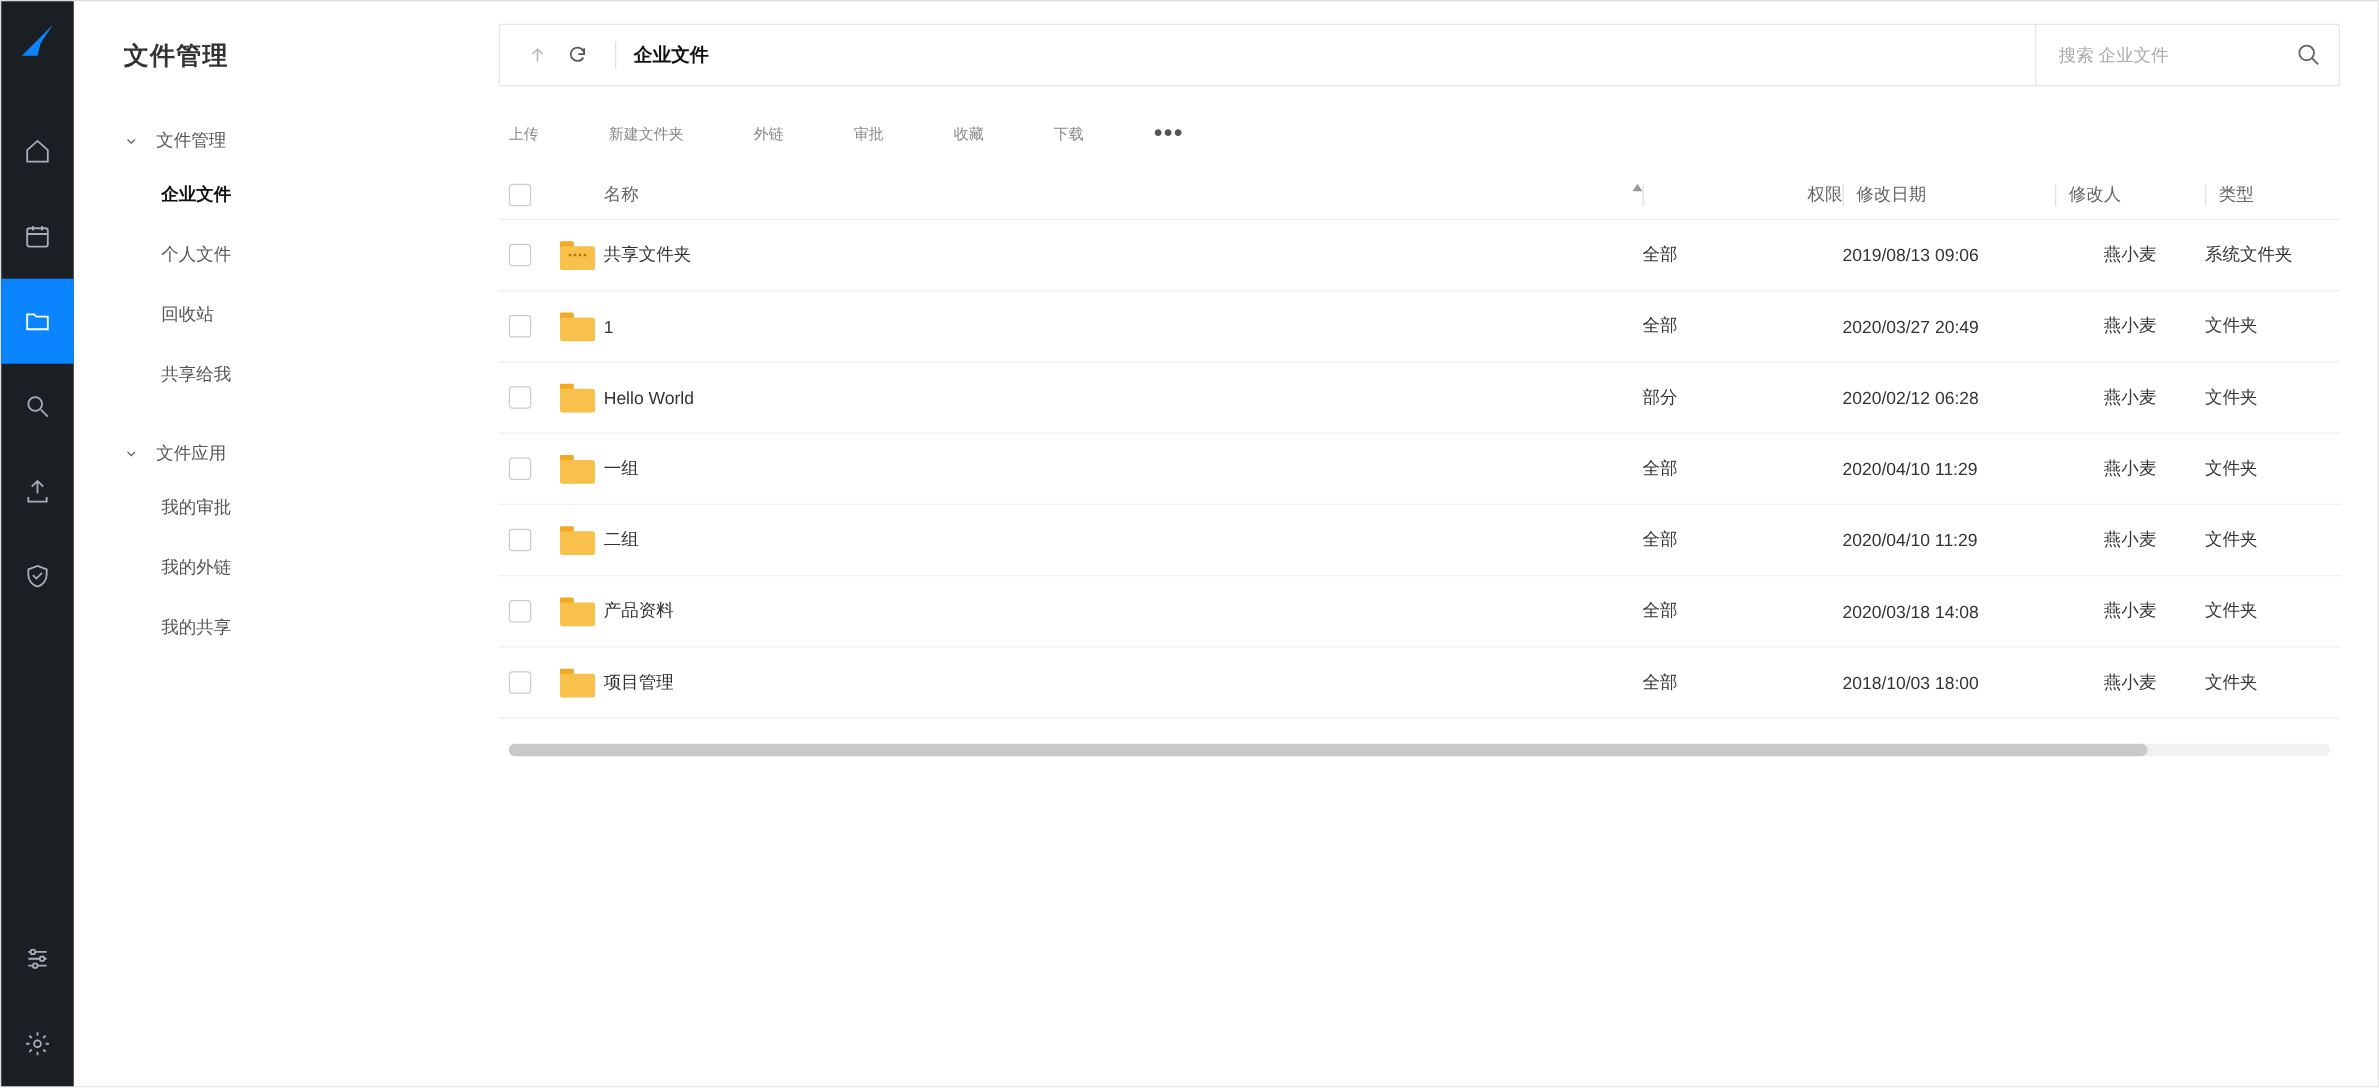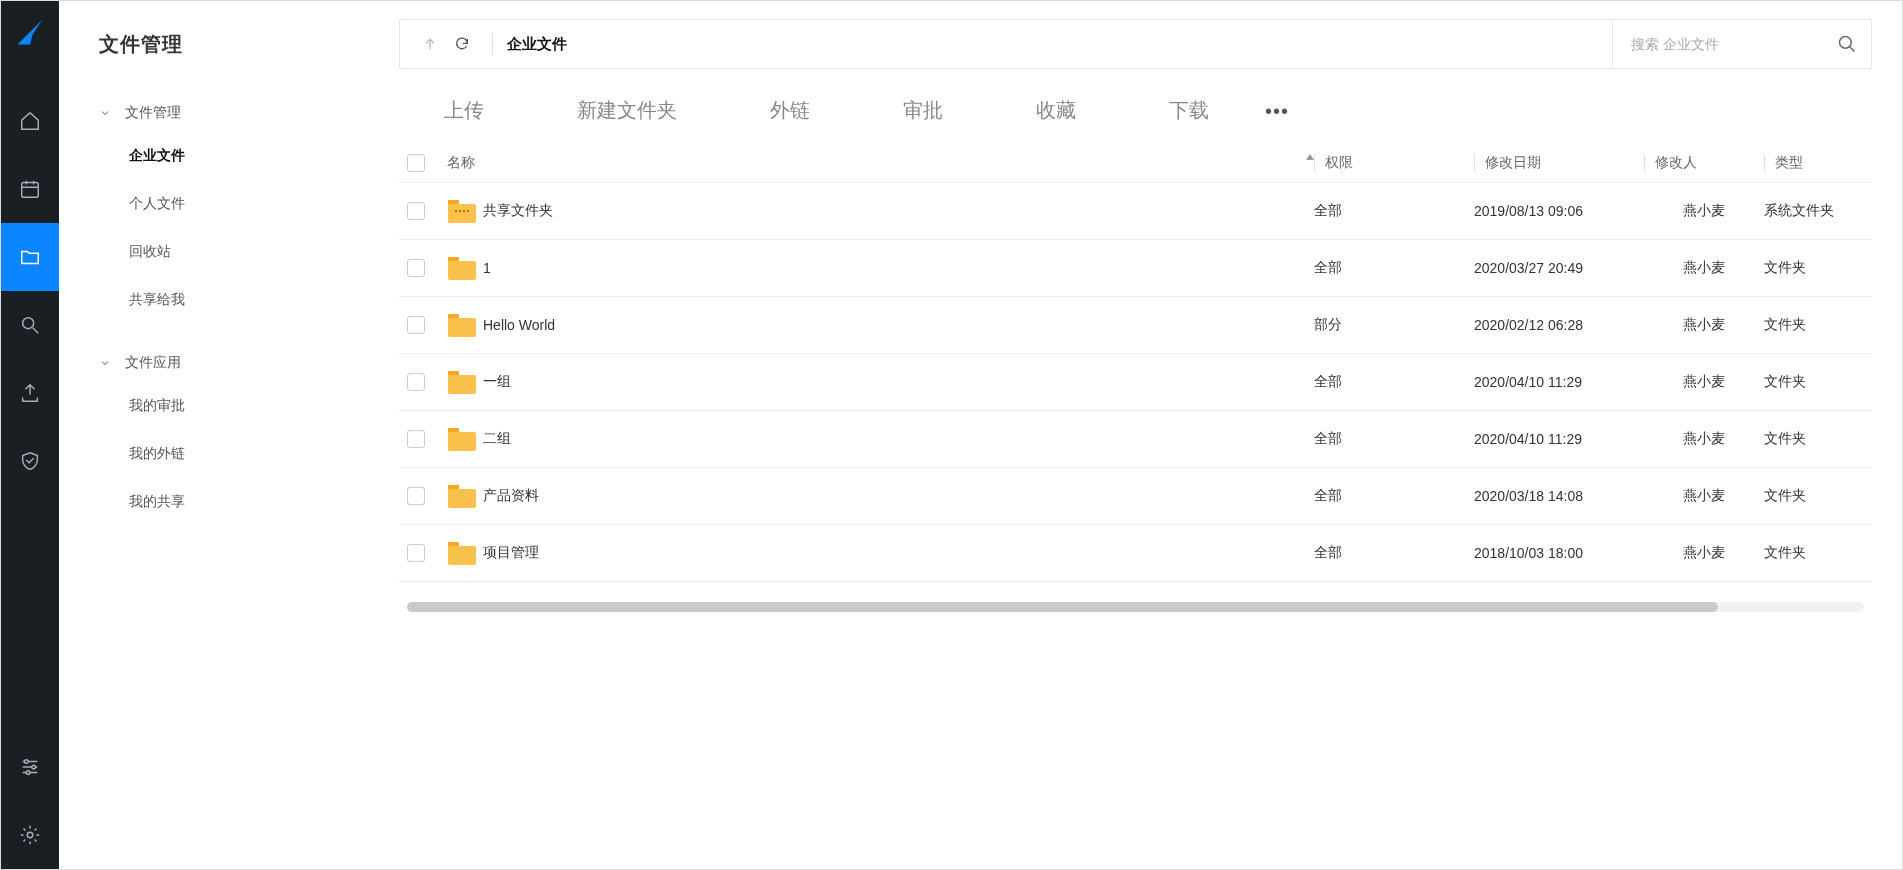--- a/index.html
+++ b/index.html
@@ -24,40 +24,40 @@
 .tree-leaf { padding: 15px 0; cursor: pointer; color: #555; }
 .tree-leaf.active { font-weight: bold; color: #111; }
 
 
 .main { flex: 1; padding: 18px 30px 0 10px; display: flex; flex-direction: column; overflow: hidden; }
 .toolbar { display: flex; align-items: center; border: 1px solid #e5e5e5; border-radius: 2px; height: 50px; padding: 0 14px; }
 .tb-btn { width: 32px; height: 32px; display: flex; align-items: center; justify-content: center; cursor: pointer; color: #888; }
 .tb-sep { width: 1px; height: 22px; background: #e0e0e0; margin: 0 14px; }
 .breadcrumb { font-size: 15px; font-weight: 600; color: #111; }
 .tb-flex { flex: 1; }
-.search-wrap { display: flex; align-items: center; gap: 26px; border-left: 1px solid #e5e5e5; padding-left: 18px; height: 100%; }
+.search-wrap { display: flex; align-items: center; gap: 10px; border-left: 1px solid #e5e5e5; padding-left: 18px; height: 100%; }
 .search-input { border: none; outline: none; font-size: 14px; width: 180px; color: #333; }
 .search-input::placeholder { color: #aaa; }
 .search-ico { color: #666; cursor: pointer; }
 
 .actions { display: flex; align-items: center; gap: 56px; padding: 28px 8px 20px; color: #888; }
-.action { cursor: pointer; font-size: 20px; margin-left: 37px; }
+.action { cursor: pointer; font-size: 12px; }
 .more-dots { font-size: 20px; letter-spacing: 1px; line-height: 1; cursor: pointer; color: #555; }
 
 
 .thead { display: flex; align-items: center; border-bottom: 1px solid #eee; padding: 10px 8px; color: #666; }
 .row { display: flex; align-items: center; border-bottom: 1px solid #f0f0f0; padding: 15px 8px; }
 .cb { width: 18px; height: 18px; border: 1px solid #ccc; border-radius: 3px; background: #fff; cursor: pointer; flex-shrink: 0; }
 .col-cb { width: 40px; display: flex; align-items: center; }
 .col-name { flex: 1; display: flex; align-items: center; gap: 6px; }
-.col-perm { width: 160px; }
+.col-perm { width: 160px; justify-content: flex-end; }
 .col-date { width: 170px; }
 .col-user { width: 120px; text-align: center; }
 .col-type { width: 100px; }
-.head-cell { display: flex; align-items: flex-start; gap: 4px; }
+.head-cell { display: flex; align-items: flex-start; gap: 4px; margin-left: 36px; }
 .head-sep { border-left: 1px solid #e0e0e0; padding-left: 10px; height: 18px; display: flex; align-items: center; }
 .sort-ico { width: 0; height: 0; border-left: 4px solid transparent; border-right: 4px solid transparent; border-bottom: 6px solid #999; margin-left: 4px; }
 
 .folder-ico { width: 30px; height: 26px; flex-shrink: 0; }
 .folder-ico rect.tab { fill: #f5a623; }
 .folder-ico rect.body { fill: #f8c14c; }
 .folder-ico.shared rect.body { fill: #f8c14c; }
 .folder-ico .dots { fill: #b87400; }
 
 .scrollbar-fake { height: 10px; background: #f1f1f1; border-radius: 5px; margin: 20px 8px 0; position: relative; }

